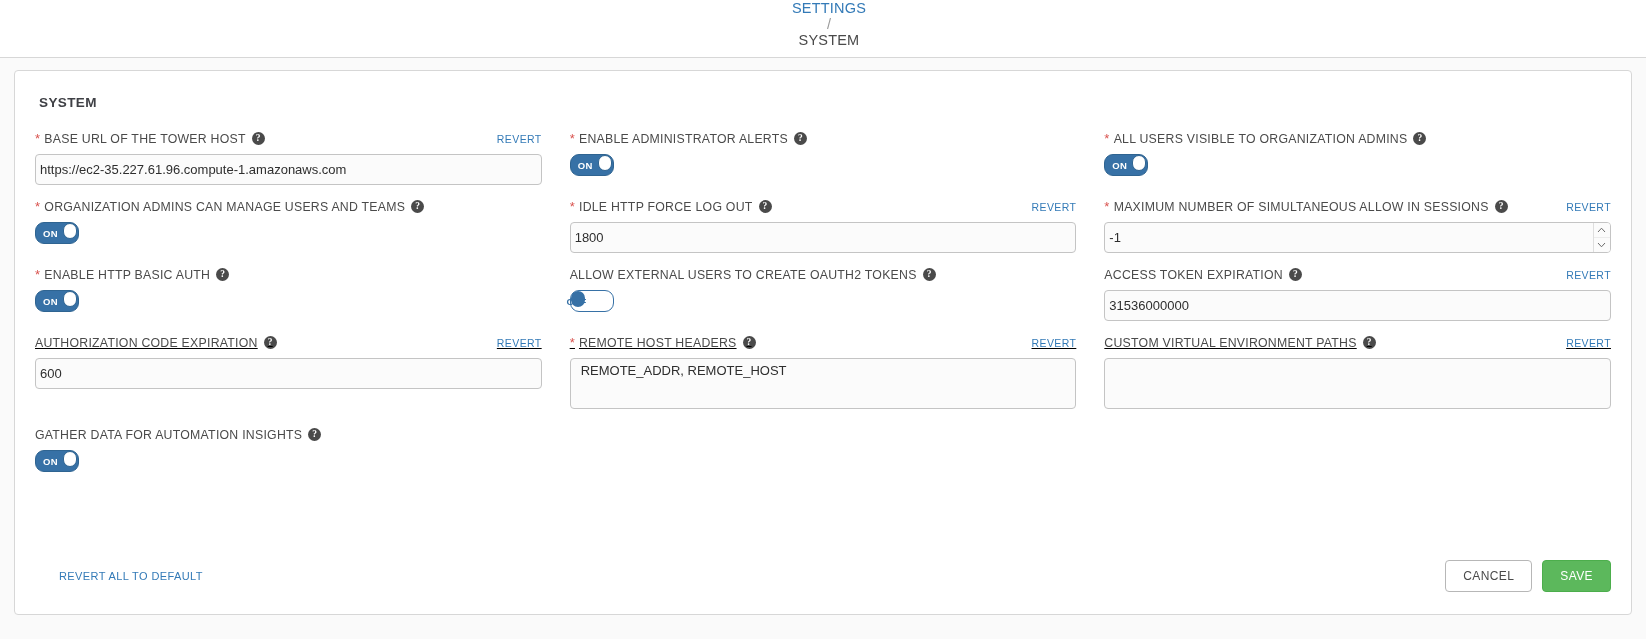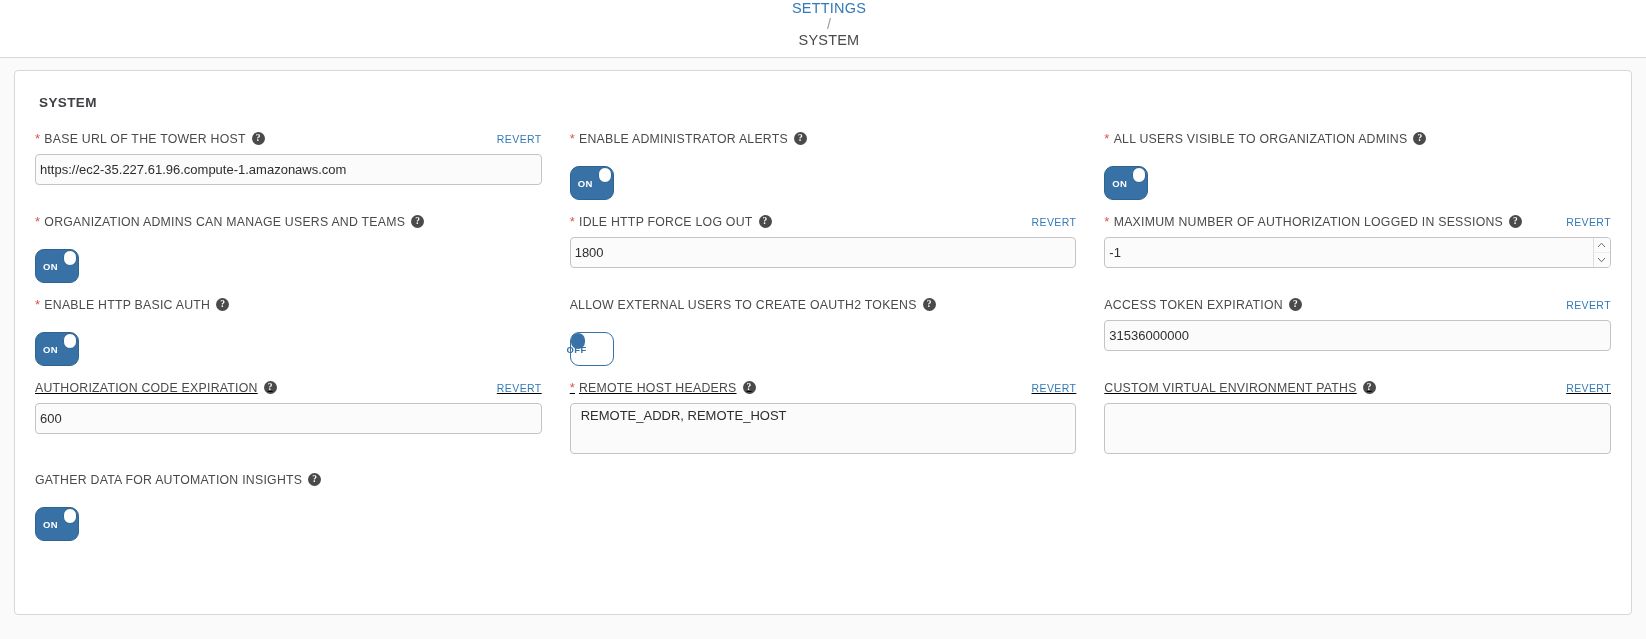--- a/index.html
+++ b/index.html
@@ -171,26 +171,25 @@
     resize: none;
     outline: none;
     line-height: 1.3;
   }
 
   
   .toggle {
     display: inline-flex;
     align-items: center;
     width: 44px;
-    height: 34px;
+    height: 22px;
     border-radius: 9px;
     cursor: pointer;
     position: relative;
     user-select: none;
-    margin-top: 12px;
   }
   .toggle.on {
     background: #3771a6;
     border: 1px solid #2f6491;
     justify-content: flex-start;
   }
   .toggle.off {
     background: #ffffff;
     border: 1px solid #3771a6;
     justify-content: flex-end;
@@ -332,21 +331,21 @@
         </div>
         <div class="input-wrap">
           <input class="text-input" type="text" value="1800" style="">
         </div>
       </div>
 
       <div class="field">
         <div class="label-row">
           <span class="label">
             <span class="req">*</span>
-            <span>MAXIMUM NUMBER OF AUTHORIZATION LOGGED IN SESSIONS</span>
+            <span>MAXIMUM NUMBER OF SIMULTANEOUS ALLOW IN SESSIONS</span>
             <span class="qmark">?</span>
           </span>
           <span class="revert">REVERT</span>
         </div>
         <div class="input-wrap">
           <input class="text-input" type="text" value="-1" style="">
           <span class="spinner">
             <span class="spin-btn">
               <svg width="9" height="6" viewBox="0 0 9 6">
                   <path d="M1 5 L4.5 1.2 L8 5" stroke="#6b6b6b" stroke-width="1" fill="none"></path>
@@ -448,15 +447,22 @@
           <span class="revert hidden"></span>
         </div>
         <div class="toggle on">
           <span class="txt">ON</span>
           <span class="knob"></span>
         </div>
       </div>
 
     </div>
 
+    <div class="footer">
+      <span class="revert-all">REVERT ALL TO DEFAULT</span>
+      <span class="footer-btns">
+        <span class="btn">CANCEL</span>
+        <span class="btn primary">SAVE</span>
+      </span>
+    </div>
 
   </div>
 </div>
 
 </body></html>

